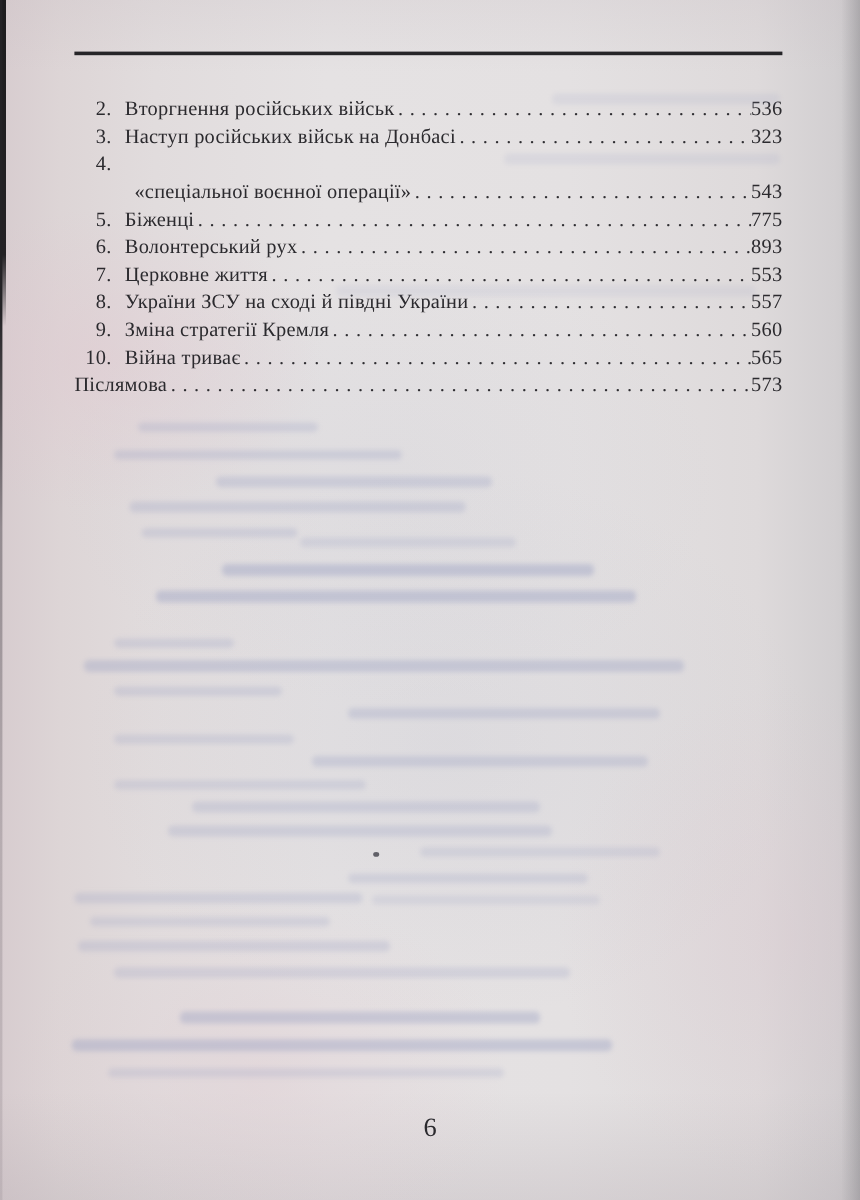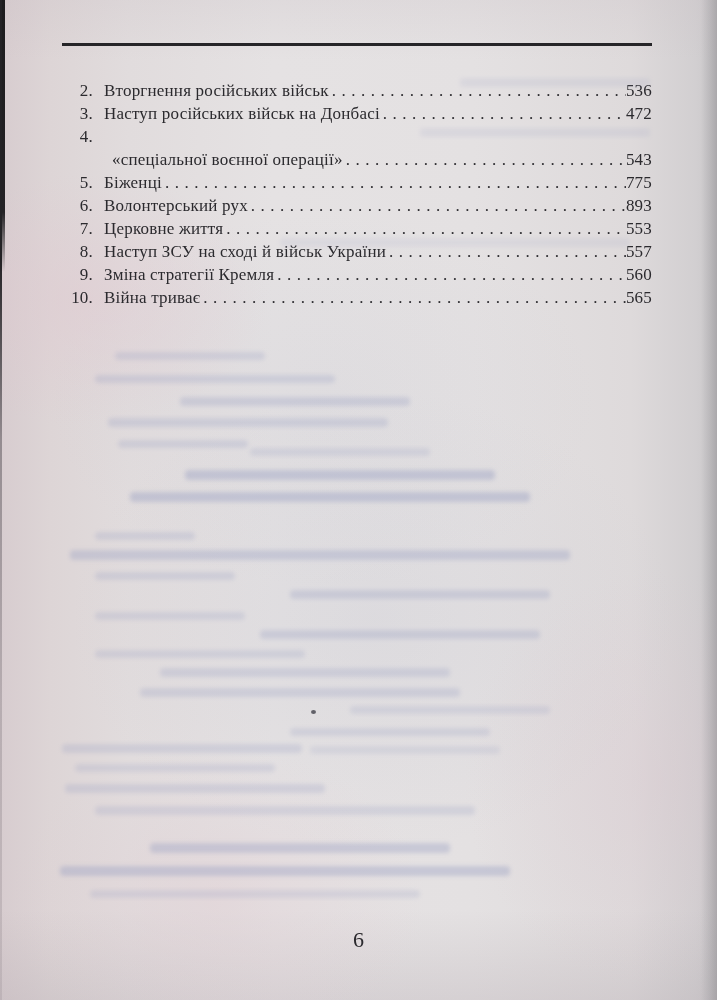--- a/index.html
+++ b/index.html
@@ -72,21 +72,21 @@
       <span class="num">2.</span>
       <span class="title">Вторгнення російських військ</span>
       <span class="leader"></span>
       <span class="pg">536</span>
     </div>
 
     <div class="toc-row">
       <span class="num">3.</span>
       <span class="title">Наступ російських військ на Донбасі</span>
       <span class="leader"></span>
-      <span class="pg">472</span>
+      <span class="pg">323</span>
     </div>
 
     <div class="toc-row no-tail">
       <span class="num">4.</span>
 
     </div>
 
     <div class="toc-row cont">
       <span class="num"></span>
       <span class="title">«спеціальної воєнної операції»</span>
@@ -110,39 +110,45 @@
 
     <div class="toc-row">
       <span class="num">7.</span>
       <span class="title">Церковне життя</span>
       <span class="leader"></span>
       <span class="pg">553</span>
     </div>
 
     <div class="toc-row">
       <span class="num">8.</span>
-      <span class="title">Наступ ЗСУ на сході й військ України</span>
+      <span class="title">України ЗСУ на сході й півдні України</span>
       <span class="leader"></span>
       <span class="pg">557</span>
     </div>
 
     <div class="toc-row">
       <span class="num">9.</span>
       <span class="title">Зміна стратегії Кремля</span>
       <span class="leader"></span>
       <span class="pg">560</span>
     </div>
 
     <div class="toc-row">
       <span class="num">10.</span>
       <span class="title">Війна триває</span>
       <span class="leader"></span>
       <span class="pg">565</span>
     </div>
 
+    <div class="toc-row flush">
+
+      <span class="title">Післямова</span>
+      <span class="leader"></span>
+      <span class="pg">573</span>
+    </div>
 
   </div>
 
   <div>
     <div class="ghost" style="left:460px;top:78px;width:190px;height:9px;opacity:.15"></div>
     <div class="ghost" style="left:420px;top:128px;width:230px;height:9px;opacity:.15"></div>
     <div class="ghost" style="left:280px;top:238px;width:350px;height:9px;opacity:.13"></div>
     <div class="ghost" style="left:115px;top:352px;width:150px;height:8px;opacity:.26"></div>
     <div class="ghost" style="left:95px;top:375px;width:240px;height:8px;opacity:.28"></div>
     <div class="ghost" style="left:180px;top:397px;width:230px;height:9px;opacity:.30"></div>

